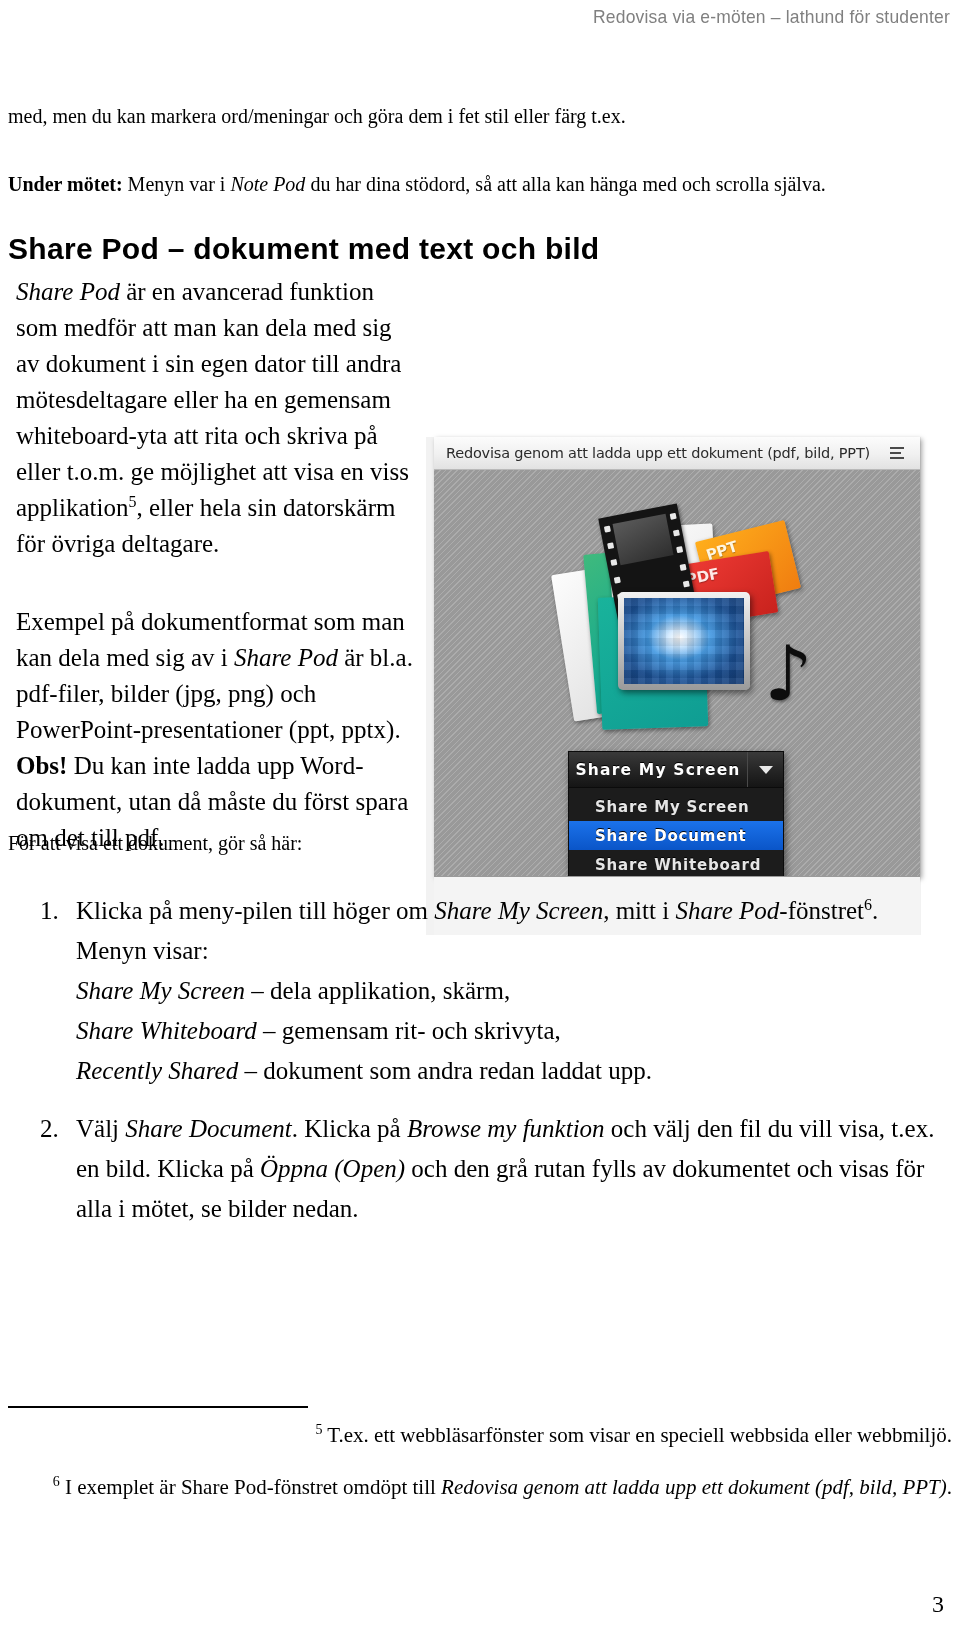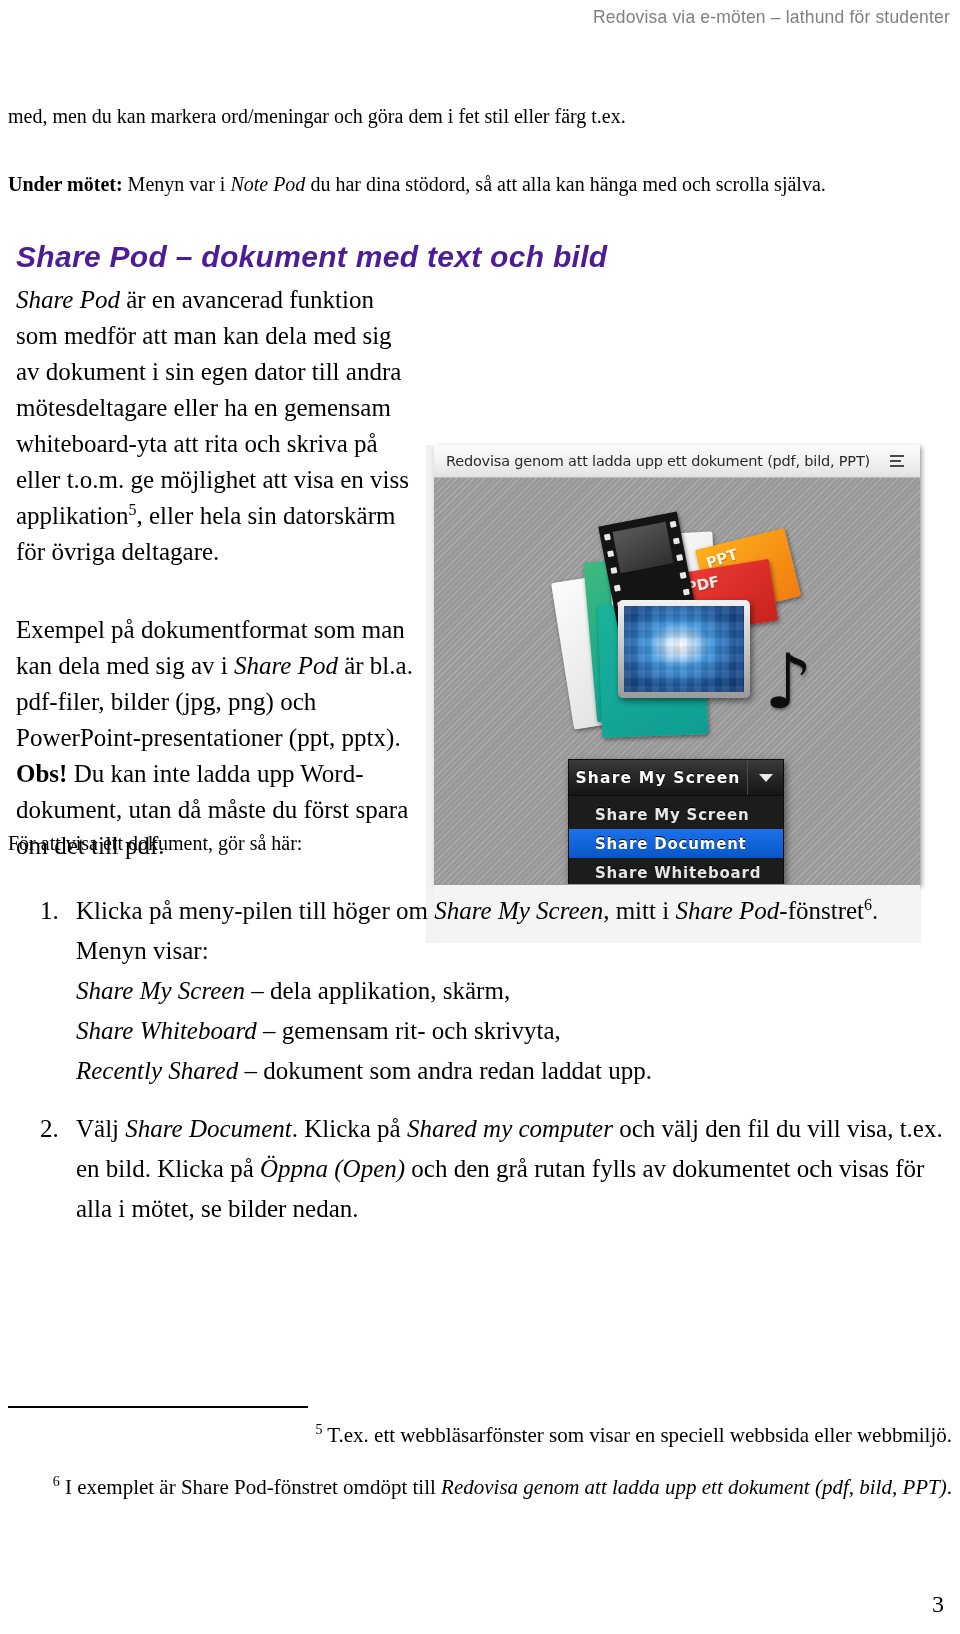--- a/index.html
+++ b/index.html
@@ -47,27 +47,26 @@
   .ital { font-style: italic; }
 
   sup.fn {
     font-size: 16px;
     vertical-align: super;
     line-height: 0;
   }
 
   
   h2.section-heading {
-    margin: 8px;
+    margin: 0;
     padding: 0;
     font-family: "Liberation Sans", "DejaVu Sans", sans-serif;
-    font-style: italic;
     font-weight: bold;
     font-size: 30px;
-    color: #4c1d95;
+    color: #000000;
     letter-spacing: 0.3px;
   }
 
   
   .wrap-region { position: relative; }
   .left-col {
     width: 420px;
     font-size: 25px;
     line-height: 36px;
   }
@@ -478,21 +477,21 @@
         <span>Klicka på meny-pilen till höger om </span><span class="ital">Share My Screen</span><span>, mitt i </span><span class="ital">Share Pod</span><span>-fönstret</span><sup class="fn">6</sup><span>.</span>
 
         <span class="sub">Menyn visar:</span>
         <span class="sub"><span class="ital">Share My Screen</span><span> – dela applikation, skärm,</span></span>
         <span class="sub"><span class="ital">Share Whiteboard</span><span> – gemensam rit- och skrivyta,</span></span>
         <span class="sub"><span class="ital">Recently Shared</span><span> – dokument som andra redan laddat upp.</span></span>
       </li>
 
       <li>
         <span class="num">2.</span>
-        <span>Välj </span><span class="ital">Share Document</span><span>. Klicka på </span><span class="ital">Shared my computer</span><span> och välj den fil du vill visa, t.ex. en bild. Klicka på </span><span class="ital">Öppna (Open)</span><span> och den grå rutan fylls av dokumentet och visas för alla i mötet, se bilder nedan.</span>
+        <span>Välj </span><span class="ital">Share Document</span><span>. Klicka på </span><span class="ital">Browse my funktion</span><span> och välj den fil du vill visa, t.ex. en bild. Klicka på </span><span class="ital">Öppna (Open)</span><span> och den grå rutan fylls av dokumentet och visas för alla i mötet, se bilder nedan.</span>
       </li>
 
     </ol>
   </div>
 
 </div>
 
 <div class="footnote-area">
   <div class="footnote-rule"></div>
 

